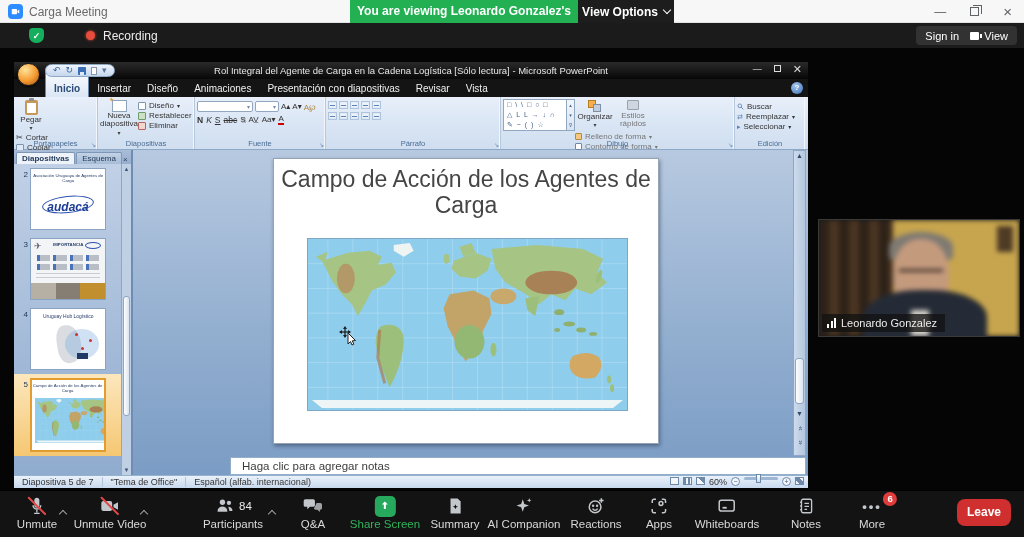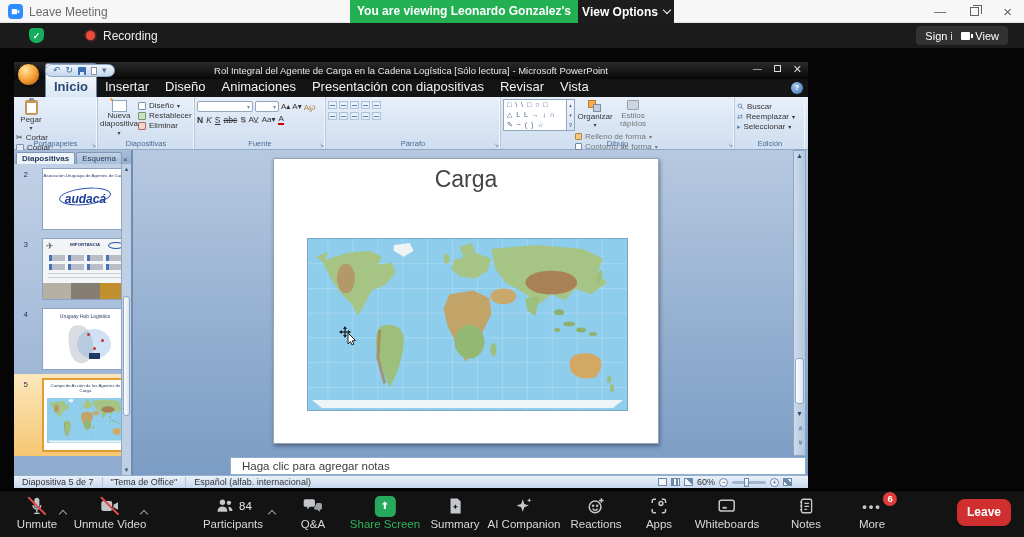--- a/index.html
+++ b/index.html
@@ -19,40 +19,40 @@
   .restore-glyph { display:inline-block; width:9px; height:9px; border:1px solid #5f6368; position:relative; }
   .restore-glyph::after { content:""; position:absolute; left:2px; top:-3px; width:8px; height:8px; border:1px solid #5f6368; border-left:none; border-bottom:none; }
 
   
   .zbar2 { position:absolute; left:0; top:23px; width:1024px; height:25px; background:#1b1b1b; }
   .shield { position:absolute; left:29px; top:5px; width:15px; height:15px; background:#14ae5c; border-radius:4px 4px 7px 7px; display:flex; align-items:center; justify-content:center; color:#fff; font-size:9px; font-weight:bold; }
   .recdot { position:absolute; left:86px; top:8px; width:9px; height:9px; border-radius:50%; background:#e74c3c; box-shadow:0 0 3px #e74c3c; }
   .reclabel { position:absolute; left:103px; top:6px; font-size:12px; color:#ececec; }
   .zbtn { position:absolute; top:3px; height:19px; background:#323232; border-radius:4px; color:#fff; font-size:11px; display:flex; align-items:center; justify-content:center; gap:5px; padding:0 9px; cursor:pointer; }
   .btn-signin { right:56px; }
-  .btn-view { right:16px;justify-content:flex-end; }
+  .btn-view { right:7px;justify-content:flex-end; }
   .view-ic { display:inline-block; width:9px; height:8px; background:#fff; border-radius:1px; position:relative; }
   .view-ic::after { content:""; position:absolute; right:-3px; top:2px; width:2px; height:4px; background:#fff; }
 
   
   .pp { position:absolute; left:14px; top:62px; width:794px; height:426px; background:#d6e2f1; }
   .pp-titlebar { position:absolute; left:0; top:0; width:100%; height:17px; background:linear-gradient(#2a2a2a,#070707); }
   .orb { position:absolute; left:3px; top:1px; width:23px; height:23px; border-radius:50%; background:radial-gradient(circle at 35% 28%, #ffe49a, #f49a2e 55%, #a8551c 95%); border:1px solid #1a1a1a; z-index:5; box-shadow:0 1px 2px rgba(0,0,0,.6); }
   .qat { position:absolute; left:31px; top:2px; height:13px; background:linear-gradient(#eef4fc,#c5d6ec); border:1px solid #8ea8c6; border-radius:7px; display:flex; align-items:center; gap:5px; padding:0 7px; z-index:6; }
   .qat .g { font-size:9px; line-height:1; color:#35639f; }
   .qat .save { width:8px; height:8px; background:#3a6eb5; border-radius:1px; position:relative; }
   .qat .save::after { content:""; position:absolute; left:2px; bottom:0; width:4px; height:3px; background:#dfe9f5; }
   .qat .doc { width:6px; height:8px; background:#fdfdfd; border:1px solid #8a94a2; }
   .pp-title-text { position:absolute; left:0; right:0; top:3px; text-align:center; color:#e6e6e6; font-size:9.5px; white-space:nowrap; }
   .pp-win { position:absolute; right:6px; top:2px; display:flex; gap:12px; align-items:center; }
   .pp-win span { color:#ddd; font-size:9px; line-height:1; cursor:pointer; }
   .pp-restore { display:inline-block; width:7px; height:7px; border:1px solid #ddd; }
 
   .pp-tabs { position:absolute; left:0; top:17px; width:100%; height:18px; background:#141414; display:flex; align-items:flex-end; padding-left:31px; }
-  .pp-tab { font-size:13px; color:#f0f0f0; padding:15px 8px 3px; cursor:pointer; white-space:nowrap; }
+  .pp-tab { font-size:10px; color:#f0f0f0; padding:15px 8px 3px; cursor:pointer; white-space:nowrap; }
   .pp-tab.active { background:linear-gradient(#fefefe,#dbe7f5); color:#2b4a77; border:1px solid #6c86a5; border-bottom:none; border-radius:3px 3px 0 0; font-weight:bold; }
   .pp-help { position:absolute; right:5px; top:20px; width:12px; height:12px; border-radius:50%; background:radial-gradient(circle at 35% 30%, #9fc3ef, #3f74b8); color:#fff; font-size:8px; font-weight:bold; text-align:center; line-height:12px; }
 
   .ribbon { position:absolute; left:0; top:35px; width:100%; height:53px; background:linear-gradient(#e8effa 0%, #d9e5f4 55%, #cfdef0 100%); border-bottom:1px solid #8fa8c6; display:flex; }
   .rgroup { position:relative; height:100%; border-right:1px solid #b7c8dd; box-shadow:inset -1px 0 0 #f3f7fc; padding:2px 2px 11px; }
   .rgroup-label { position:absolute; left:0; right:0; bottom:1px; text-align:center; font-size:7.5px; color:#4a6c94; }
   .launcher { position:absolute; right:1px; bottom:1px; font-size:6px; color:#5b7ca3; }
   .bigbtn { float:left; width:30px; text-align:center; font-size:8px; color:#333; padding-top:1px; cursor:pointer; }
   .bigbtn .arr { font-size:6px; color:#444; }
   .smallcol { float:left; display:flex; flex-direction:column; gap:1px; padding-top:2px; }
@@ -78,42 +78,42 @@
   
   .pp-body { position:absolute; left:0; top:88px; width:100%; height:325px; background:linear-gradient(180deg,#b7c9e0 0%, #93afd0 55%, #7b9cc4 100%); }
   .panel { position:absolute; left:0; top:0; width:119px; height:100%; background:linear-gradient(180deg,#c3d2e7,#8fabce); border-right:2px solid #6f8db4; }
   .panel-tabs { display:flex; height:14px; align-items:flex-end; gap:1px; padding-left:2px; background:linear-gradient(#a9bdd8,#96aecd); }
   .ptab { font-size:8px; padding:1px 5px; border:1px solid #7e97b6; border-bottom:none; border-radius:2px 2px 0 0; color:#243b5a; cursor:pointer; background:linear-gradient(#c2d2e6,#a7bcd6); white-space:nowrap; }
   .ptab.active { background:#eef3fa; font-weight:bold; }
   .ptab-close { margin-left:auto; margin-right:4px; font-size:8px; color:#30455f; cursor:pointer; }
   .thumbrow { display:flex; gap:2px; padding:4px 2px 4px 4px; }
   .thumbrow.selected { background:linear-gradient(#fce7bd,#f5c772); }
   .tnum { width:10px; text-align:right; font-size:8px; color:#243b5a; padding-top:2px; }
-  .thumb { width:88px; height:62px; background:#fff; border:1px solid #8aa3c2; position:relative; overflow:hidden; cursor:pointer;margin-left:12px; }
+  .thumb { width:76px; height:62px; background:#fff; border:1px solid #8aa3c2; position:relative; overflow:hidden; cursor:pointer; }
   .thumbrow.selected .thumb { border:2px solid #e39c2f; }
   .tinytitle { text-align:center; font-size:7px; color:#243b66; transform:scale(.62); transform-origin:50% 0; width:160%; margin-left:-30%; line-height:1.15; }
   .panel-sb { position:absolute; right:0; top:14px; bottom:0; width:10px; background:#bfcfe4; border-left:1px solid #8fa6c4; }
   .panel-sb .thumbbar { position:absolute; left:1px; right:1px; top:132px; height:120px; background:linear-gradient(90deg,#fdfefe,#d9e4f0); border:1px solid #8fa6c4; border-radius:3px; }
   .sb-arr { position:absolute; left:0; right:0; text-align:center; font-size:6px; color:#3e5878; }
 
   .main { position:absolute; left:121px; top:0; right:0; height:306px; }
   .slide { position:absolute; left:138px; top:8px; width:386px; height:286px; background:#fff; border:1px solid #94a3b6; box-shadow:1px 2px 4px rgba(20,30,50,.45); }
   .slide-title { margin-top:8px; text-align:center; font-size:23px; color:#454545; line-height:1.12; }
   .mapwrap { position:absolute; left:33px; top:79px; width:321px; height:173px; border:1px solid #7fa6c4; }
   .cursor { position:absolute; left:204px; top:176px; z-index:9; }
   .main-sb { position:absolute; right:2px; top:0; width:13px; height:100%; background:linear-gradient(90deg,#cddbec,#b4c7de); border:1px solid #8fa6c4; }
   .main-sb .tb { position:absolute; left:1px; right:1px; top:207px; height:46px; background:linear-gradient(90deg,#fdfefe,#dce6f2); border:1px solid #8fa6c4; border-radius:3px; }
   .msb-btn { position:absolute; left:0; right:0; text-align:center; font-size:7px; color:#2f4a6e; line-height:10px; cursor:pointer; }
   .rot90 { display:inline-block; transform:rotate(90deg); font-size:8px; letter-spacing:-1px; }
 
   .notes { position:absolute; left:216px; top:307px; right:2px; height:18px; background:#fff; border:1px solid #93aecb; font-size:11.5px; color:#3c3c3c; line-height:16px; padding-left:11px; }
 
   .pp-status { position:absolute; left:0; bottom:0; width:100%; height:13px; background:linear-gradient(#eaf1fa,#c8d9ee); border-top:1px solid #95b1d0; font-size:9px; color:#333; display:flex; align-items:center; }
   .st-item { padding:0 8px; border-right:1px solid #b0c3da; white-space:nowrap; }
-  .st-right { margin-left:auto; display:flex; align-items:center; gap:4px; padding-right:16px; }
+  .st-right { margin-left:auto; display:flex; align-items:flex-start; gap:4px; padding-right:4px; }
   .vbox { width:9px; height:8px; border:1px solid #6e88a8; background:#f2f6fb; }
   .zslider { width:34px; height:3px; background:#9fb6d2; border-radius:2px; position:relative; }
   .zslider i { position:absolute; left:12px; top:-3px; width:5px; height:9px; background:linear-gradient(#fdfefe,#cfdcec); border:1px solid #6e88a8; }
   .zcirc { width:9px; height:9px; border:1px solid #6e88a8; border-radius:50%; background:#f2f6fb; font-size:7px; line-height:7px; text-align:center; color:#3a506e; }
 
   
   .video { position:absolute; left:818px; top:219px; width:202px; height:118px; background:#1c1c1c; border:1px solid #3a3a3a; overflow:hidden; }
   .vscene { position:absolute; inset:0; background:#c7a54e; filter:blur(2.5px); }
   .vshelf { position:absolute; left:0; top:0; width:37%; height:100%; background:repeating-linear-gradient(90deg,#2e2218 0 10px,#4a3522 10px 20px); }
   .vframe { position:absolute; right:6px; top:6px; width:16px; height:26px; background:#4e3b26; }
@@ -146,21 +146,21 @@
 <body>
 
 <div class="stage">
 
   <div class="ztitle">
     <div class="zapp">
       <svg width="9" height="9" viewBox="0 0 24 24">
           <path fill="#fff" d="M2 7a2 2 0 0 1 2-2h10a2 2 0 0 1 2 2v10a2 2 0 0 1-2 2H4a2 2 0 0 1-2-2zM17 10l5-3v10l-5-3z"></path>
         </svg>
     </div>
-    <span class="ztitle-text">Leave Meeting</span>
+    <span class="ztitle-text">Carga Meeting</span>
     <div class="zbanner">You are viewing Leonardo Gonzalez's screen</div>
     <div class="zviewopts">
       <span>View Options</span>
       <span class="chev-down"></span>
     </div>
     <div class="zwin">
       <span>—</span>
       <span><span class="restore-glyph"></span></span>
       <span style="font-size:15px;">×</span>
     </div>
@@ -435,20 +435,21 @@
         <div class="panel-sb">
           <div class="sb-arr" style="top:2px">▲</div>
           <div class="thumbbar"></div>
           <div class="sb-arr" style="bottom:2px">▼</div>
         </div>
       </div>
 
       <div class="main">
         <div class="slide">
           <div class="slide-title">
+            <div>Campo de Acción de los Agentes de</div>
             <div>Carga</div>
           </div>
           <div class="mapwrap">
             <svg width="319" height="171" viewBox="0 0 320 173" preserveAspectRatio="none">
               <defs>
                 <g id="worldmap">
                   <rect x="0" y="0" width="320" height="173" fill="#8ecdec"></rect>
                   <g stroke="#bfe3f5" stroke-width="0.5">
                     <line x1="20" y1="0" x2="20" y2="173"></line>
                       <line x1="45" y1="0" x2="45" y2="173"></line>
@@ -537,20 +538,40 @@
         <span class="zcirc">−</span>
         <span class="zslider">
             <i></i>
           </span>
         <span class="zcirc">+</span>
         <span class="vbox" style="background:linear-gradient(45deg,#f2f6fb 30%,#6e88a8 30% 70%,#f2f6fb 70%)"></span>
       </div>
     </div>
   </div>
 
+  <div class="video">
+    <div class="vscene">
+      <div class="vshelf"></div>
+      <div class="vframe"></div>
+      <div class="vhair"></div>
+      <div class="vhead"></div>
+      <div class="vglass"></div>
+      <div class="vmust"></div>
+      <div class="vsuit"></div>
+      <div class="vshirt"></div>
+    </div>
+    <div class="vname">
+      <span class="abars">
+          <i style="height:4px"></i>
+          <i style="height:7px"></i>
+          <i style="height:10px"></i>
+        </span>
+      <span>Leonardo Gonzalez</span>
+    </div>
+  </div>
 
   <div class="ztb">
 
     <div class="titem" style="left:37px">
       <div class="ticon">
         <svg width="20" height="20" viewBox="0 0 24 24" fill="#c3c7cb">
           <path d="M12 14a3 3 0 0 0 3-3V5a3 3 0 0 0-6 0v6a3 3 0 0 0 3 3z"></path>
           <path d="M6.5 11a5.5 5.5 0 0 0 11 0h-1.8a3.7 3.7 0 0 1-7.4 0z"></path>
           <rect x="11.2" y="16.5" width="1.6" height="3.5"></rect>
             <rect x="8.5" y="20" width="7" height="1.5" rx=".7"></rect>

